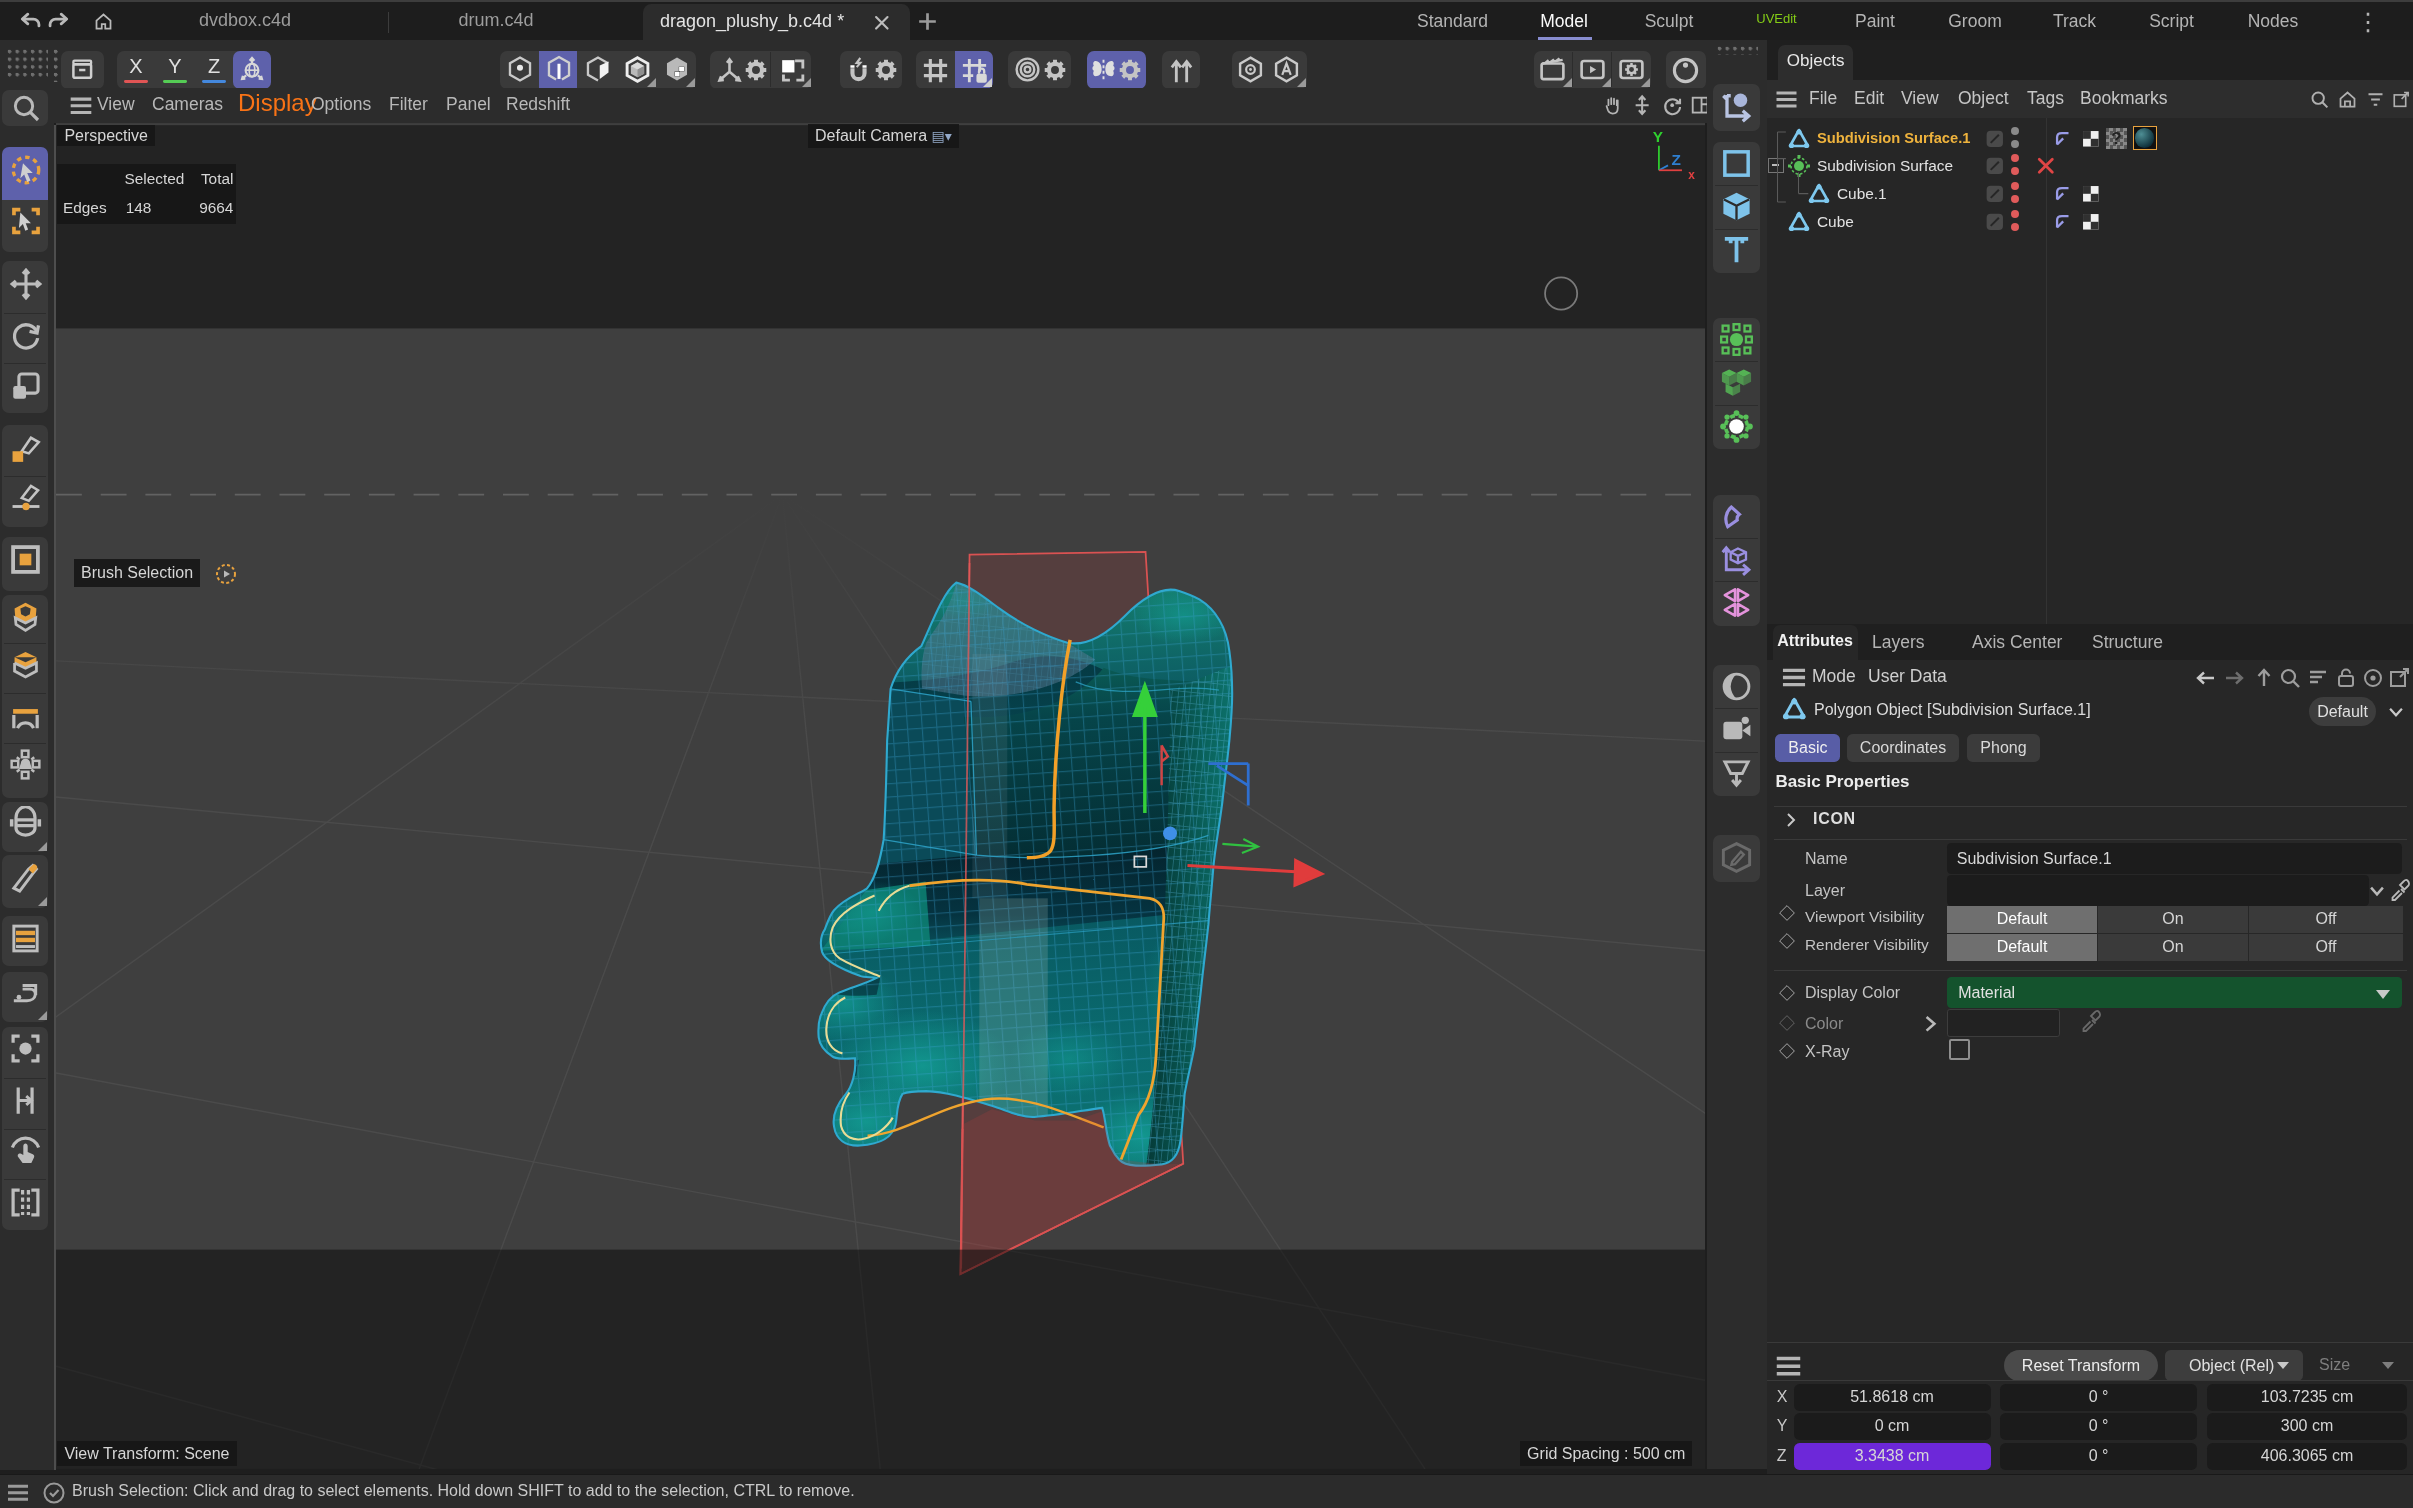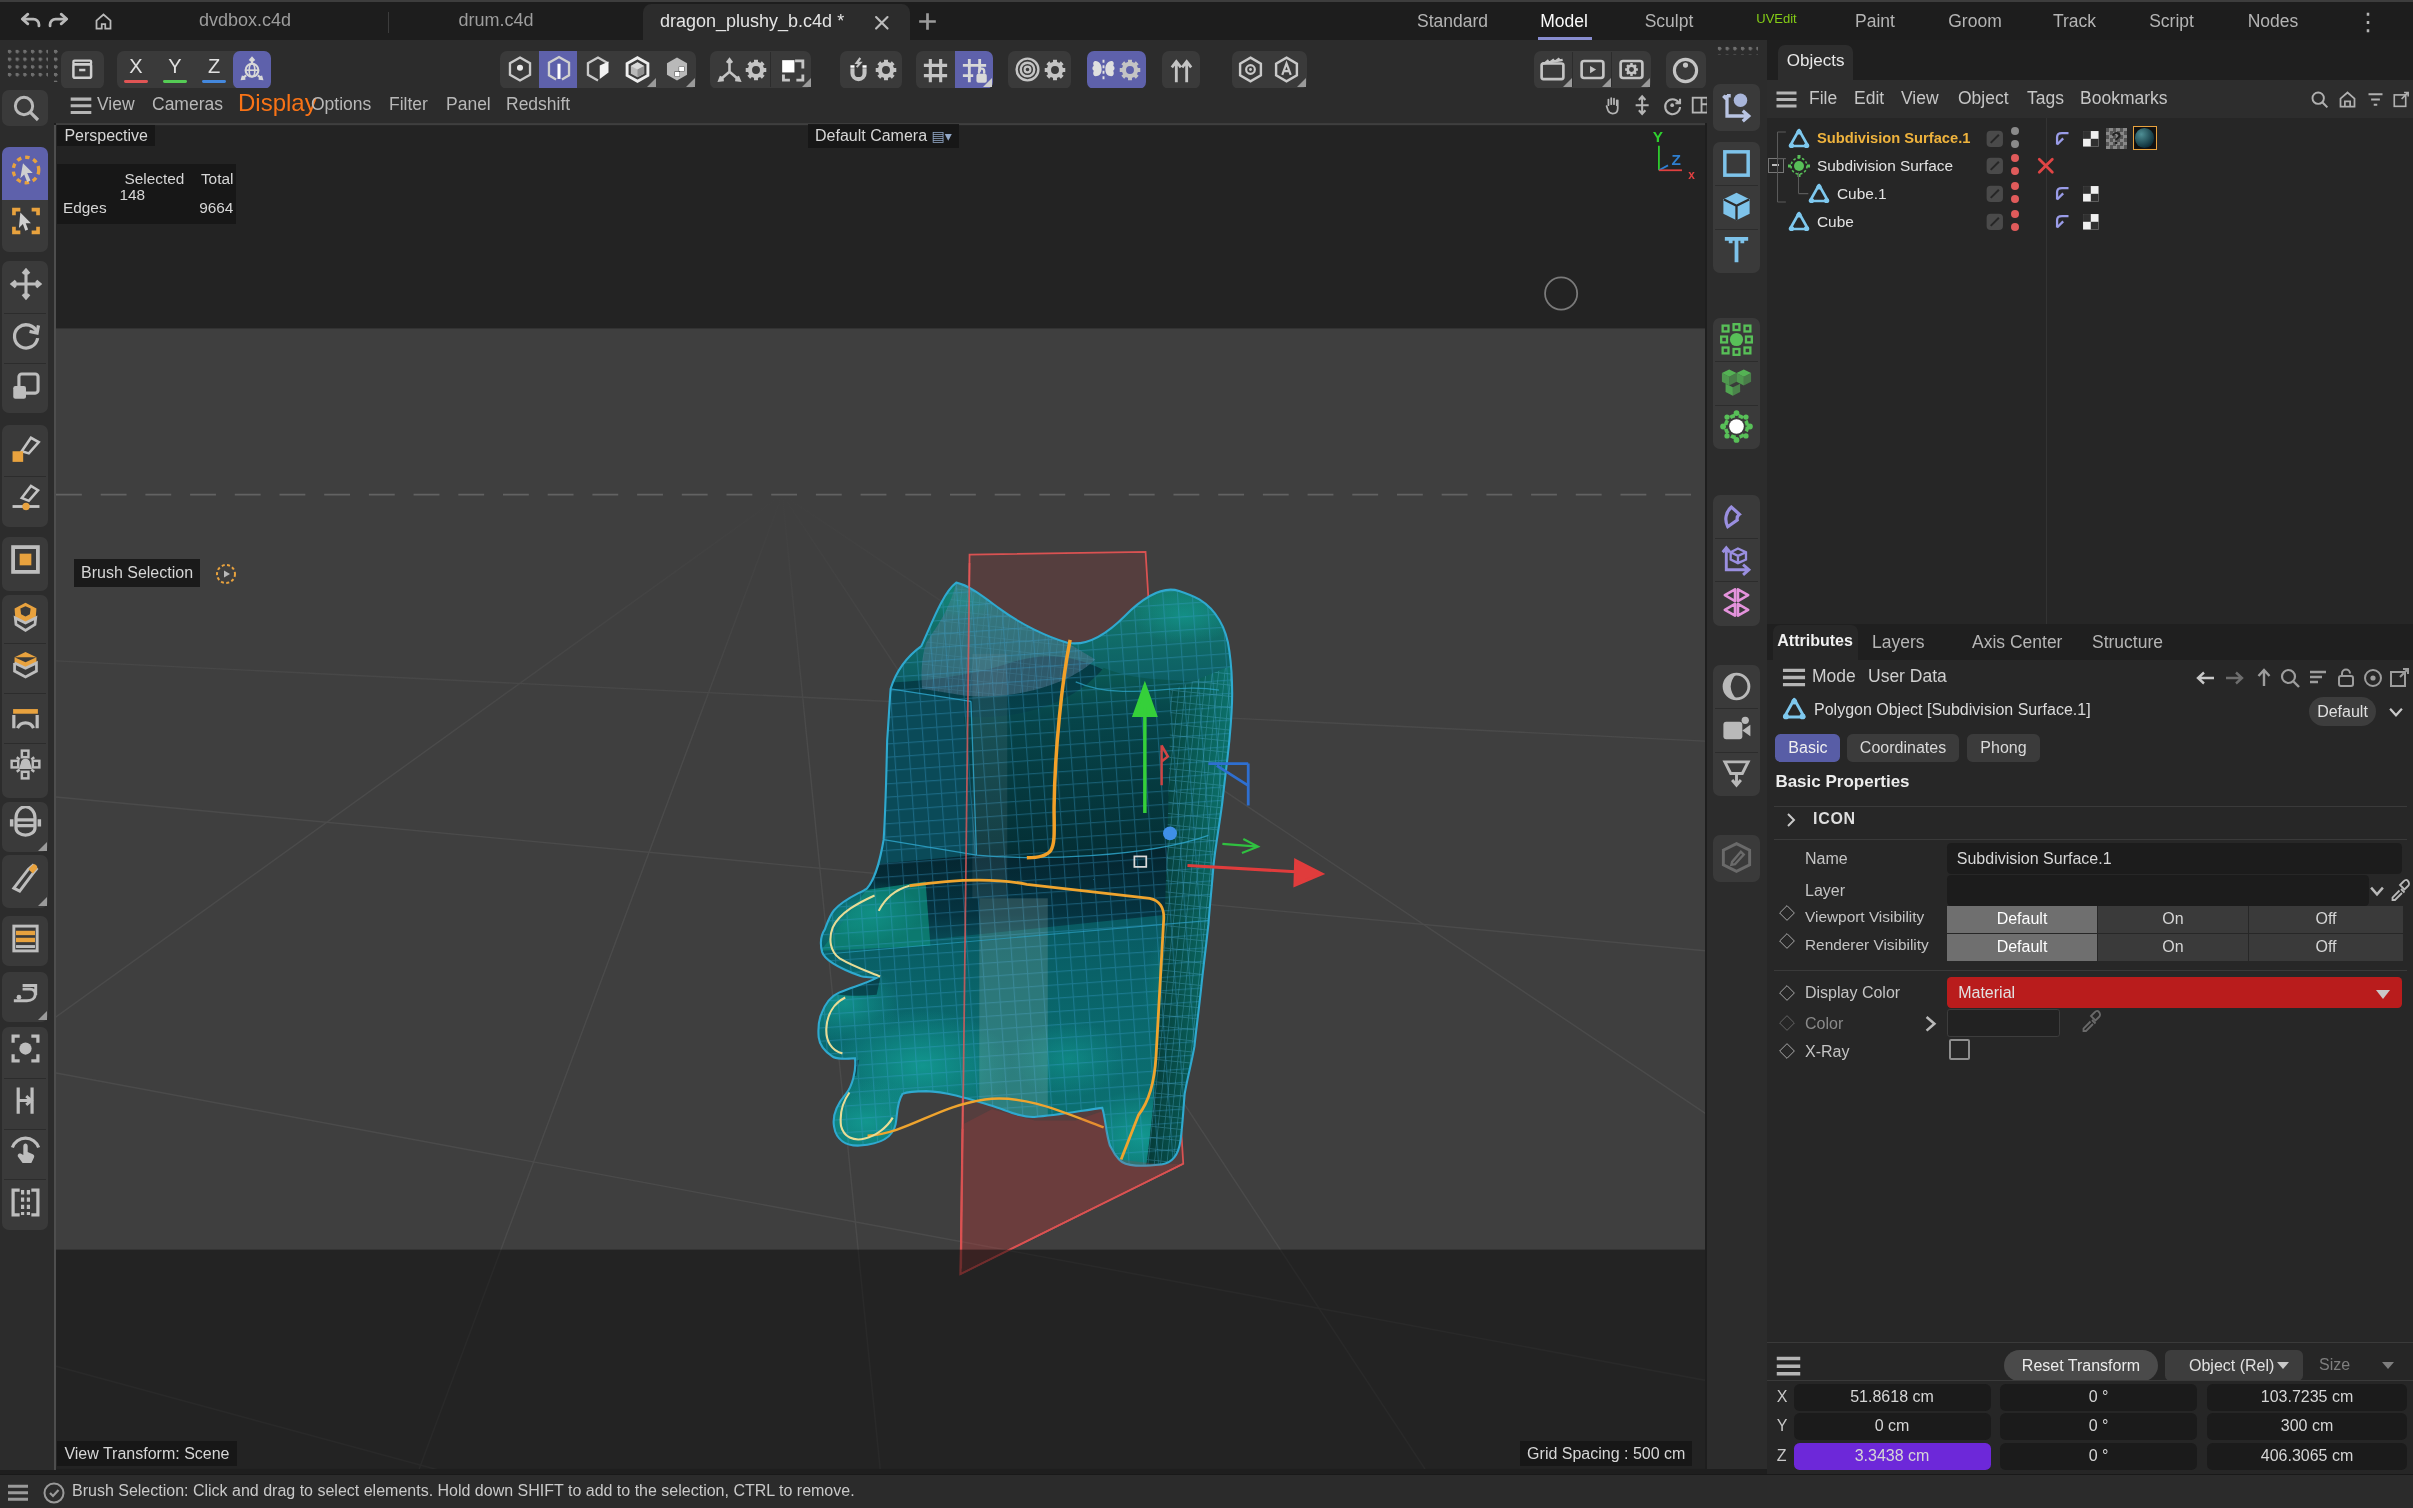--- a/index.html
+++ b/index.html
@@ -552,21 +552,21 @@
 <rect x="0" y="3" width="2361" height="291" fill="rgba(8,8,8,0.5)"></rect>
 <rect x="0" y="1613" width="2361" height="314" fill="rgba(8,8,8,0.5)"></rect>
 </svg>
 
 <div class="vlabel" style="left:1.4px;top:2.1px;height:21px;line-height:21px">Perspective</div>
 <div class="vlabel" style="left:752px;top:1.4px;height:24px;line-height:24px">Default Camera <span style="color:#93a9c8;font-size:14px">▤▾</span></div>
 <div class="abs" style="left:1.4px;top:41px;width:179px;height:60px;background:rgba(22,22,22,.88);color:#d6d6d6;font-size:15.4px">
   <div class="abs" style="left:62px;top:5.6px;width:65px;text-align:right">Selected</div>
   <div class="abs" style="left:137px;top:5.6px;width:39px;text-align:right">Total</div>
   <div class="abs" style="left:5.6px;top:35px">Edges</div>
-  <div class="abs" style="left:62px;top:22px;width:32px;">148</div>
+  <div class="abs" style="left:62px;top:35px;width:32px;text-align:right">148</div>
   <div class="abs" style="left:137px;top:35px;width:39px;text-align:right">9664</div>
 </div>
 <div class="vlabel" style="left:18px;top:436px;height:28px;line-height:28px">Brush Selection</div>
 <svg class="abs" style="left:158px;top:439px" width="24" height="24" viewBox="0 0 24 24">
       <circle cx="12" cy="12" r="9" fill="none" stroke="#e8a23e" stroke-width="2" stroke-dasharray="3 2.4"></circle>
       <path d="M10 8.5 L16 12 L10 15.5 Z" fill="#b9b9b9"></path>
     </svg>
 <svg class="abs" style="left:1568px;top:5.6px" width="81" height="63" viewBox="0 0 116 90">
   <path d="M50 24 V59" stroke="#2fd02f" stroke-width="2.5"></path>
   <path d="M50 59 L63 52" stroke="#2e7fd0" stroke-width="2.5"></path>
@@ -898,21 +898,21 @@
   <div class="abs" style="left:482px;top:282px;width:154px;height:26.5px;background:#3a3a3a;text-align:center;font-size:16px;color:#d6d6d6;line-height:26.5px">Off</div>
   <div class="abs" style="left:12.6px;top:303px;width:14px;height:14px;border:1.4px solid #bfbfbf;transform:rotate(45deg) scale(.8);margin-top:7px"></div>
   <div class="abs" style="left:38px;top:312px;font-size:15.4px;color:#c4c4c4">Renderer Visibility</div>
   <div class="abs" style="left:180px;top:310px;width:150px;height:26.5px;background:#6f6f6f;text-align:center;font-size:16px;color:#fff;line-height:26.5px">Default</div>
   <div class="abs" style="left:331px;top:310px;width:150px;height:26.5px;background:#3a3a3a;text-align:center;font-size:16px;color:#d6d6d6;line-height:26.5px">On</div>
   <div class="abs" style="left:482px;top:310px;width:154px;height:26.5px;background:#3a3a3a;text-align:center;font-size:16px;color:#d6d6d6;line-height:26.5px">Off</div>
   <div class="abs" style="left:7px;top:346px;width:633px;height:1.4px;background:#3a3a3a"></div>
 
   <div class="abs" style="left:12.6px;top:355px;width:14px;height:14px;border:1.4px solid #bfbfbf;transform:rotate(45deg) scale(.8);margin-top:7px"></div>
   <div class="abs" style="left:38px;top:360px;font-size:16px;color:#c4c4c4">Display Color</div>
-  <div class="abs" style="left:180px;top:353px;width:455px;height:31px;background:#b91c1c;border-radius:4.2px;font-size:16px;color:#e2e2e2;line-height:31px;padding-left:11.2px">Material</div>
+  <div class="abs" style="left:180px;top:353px;width:455px;height:31px;background:#14532d;border-radius:4.2px;font-size:16px;color:#e2e2e2;line-height:31px;padding-left:11.2px">Material</div>
   <div class="abs" style="left:609px;top:366px;width:0;height:0;border-left:7px solid transparent;border-right:7px solid transparent;border-top:9px solid #c9c9c9"></div>
 
   <div class="abs" style="left:12.6px;top:385px;width:14px;height:14px;border:1.4px solid #6f6f6f;transform:rotate(45deg) scale(.8);margin-top:7px"></div>
   <div class="abs" style="left:38px;top:391px;font-size:16px;color:#8a8a8a">Color</div>
   <svg class="abs" style="left:155px;top:390px" width="17" height="19.6" viewBox="0 0 16 20">
       <path d="M4 3 L12 10 L4 17" fill="none" stroke="#b9b9b9" stroke-width="2.6"></path>
     </svg>
   <div class="abs" style="left:180px;top:385px;width:113px;height:28px;background:#222;border:1.4px solid #3d3d3d;border-radius:2.8px"></div>
   <svg class="abs" style="left:313px;top:384px" width="24" height="28" viewBox="0 0 24 28" opacity=".45">
       <path d="M13 16 L6 23 H3.5 V20.5 L10.5 13.5 M12 12 L15.5 15.5 M18.5 3.5 c2 2 2 4 .5 5.5 L15.5 12.5 L11 8 L14.5 4.5 c1.5-1.5 2.5-2.5 4-1 Z" fill="none" stroke="#b9b9b9" stroke-width="1.8"></path>

